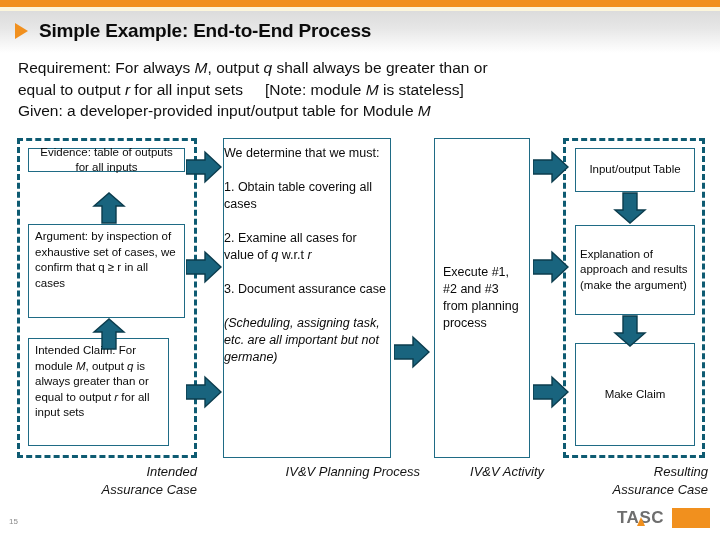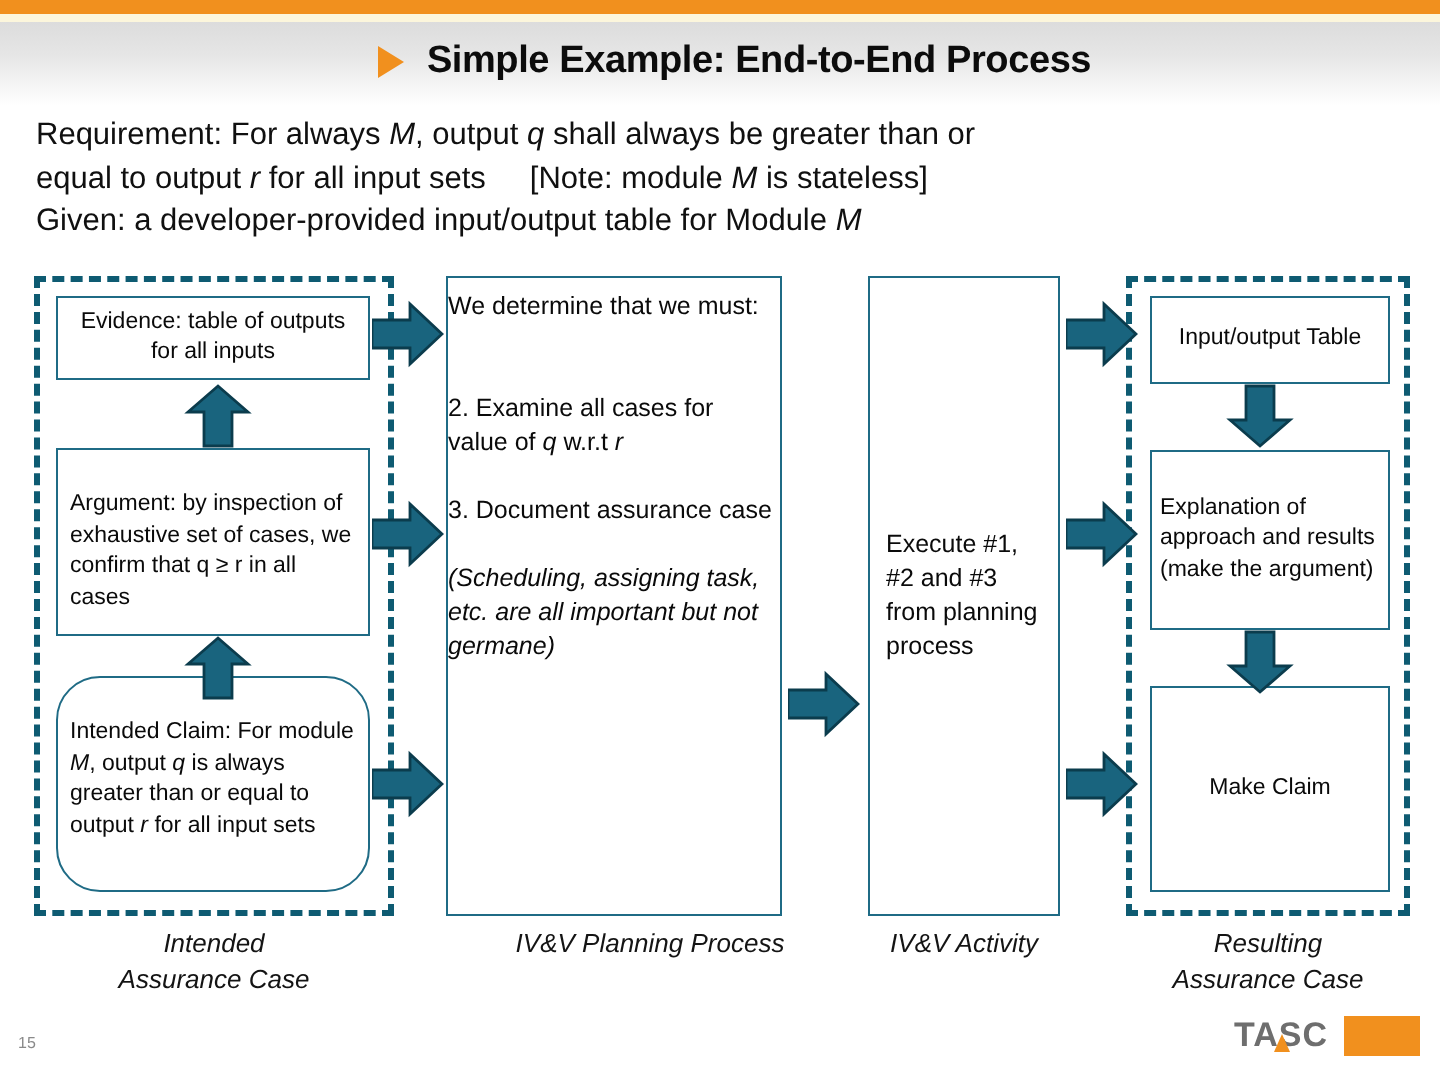--- a/index.html
+++ b/index.html
@@ -33,21 +33,20 @@
     left: 0; top: 11px;
     width: 720px; height: 42px;
     background: linear-gradient(to bottom, #DCDCDC 0%, #E6E6E6 40%, #F7F7F7 80%, #FFFFFF 100%);
   }
   #slide-title-row {
     position: absolute;
     left: 0; top: 16px;
     width: 720px; height: 30px;
     display: flex;
     align-items: center;
-    justify-content: center;
   }
   #title-bullet {
     width: 0; height: 0;
     border-top: 8px solid transparent;
     border-bottom: 8px solid transparent;
     border-left: 13px solid #F1901E;
     margin-left: 15px;
     margin-right: 11px;
     flex: none;
   }
@@ -87,34 +86,34 @@
   #region-resulting{ left: 563px; top: 8px;  width: 142px; height: 320px; }
 
   .plain-box {
     position: absolute;
     border: 1px solid #1F6B85;
     background: #ffffff;
     box-sizing: border-box;
     font-size: 11.5px;
     color: #0A0A0A;
     line-height: 15.5px;
-    padding: 20px 6px;
+    padding: 4px 6px;
   }
   .plain-box.center {
     display: flex;
     align-items: center;
     justify-content: center;
     padding: 4px;
   }
   .plain-box .ital { font-style: italic; }
 
   
-  #box-evidence     { left: 28px;  top: 18px;  width: 157px; height: 42px; text-align: center; }
+  #box-evidence     { left: 28px;  top: 18px;  width: 157px; height: 24px; text-align: center; }
   #box-argument     { left: 28px;  top: 94px;  width: 157px; height: 94px; }
-  #box-claim        { left: 28px;  top: 208px; width: 157px; height: 108px; border-radius: 22px; }
+  #box-claim        { left: 28px;  top: 208px; width: 141px; height: 108px; }
 
   
   #box-planning     { left: 223px; top: 8px;   width: 168px; height: 320px;
                       font-size: 12.5px; line-height: 17px; padding: 6px 0; }
 
   
   #box-activity     { left: 434px; top: 8px;   width: 96px; height: 320px;
                       font-size: 12.5px; line-height: 17px;
                       display: flex; align-items: center; padding: 22px 8px; }
 
@@ -140,21 +139,21 @@
 
   #arrow-d1 { left: 613px; top: 62px; }
   #arrow-d2 { left: 613px; top: 185px; }
 
   
   .caption {
     position: absolute;
     font-style: italic;
     font-size: 13px;
     color: #141414;
-    text-align: center;
+    text-align: right;
     line-height: 18px;
   }
   #caption-intended  { left: 17px;  top: 333px; width: 180px; }
   #caption-planning  { left: 230px; top: 333px; width: 190px; }
   #caption-activity  { left: 420px; top: 333px; width: 124px; }
   #caption-resulting { left: 560px; top: 333px; width: 148px; }
 
   
   #page-number {
     position: absolute;
@@ -214,20 +213,21 @@
   <div class="dashed-region" id="region-intended"></div>
   <div class="dashed-region" id="region-resulting"></div>
 
   <div class="plain-box center" id="box-evidence">Evidence: table of outputs for all inputs</div>
   <div class="plain-box" id="box-argument">Argument: by inspection of exhaustive set of cases, we confirm that q ≥ r in all cases</div>
   <div class="plain-box" id="box-claim"><span>Intended Claim: For module </span><span class="ital">M</span><span>, output </span><span class="ital">q</span><span> is always greater than or equal to output </span><span class="ital">r</span><span> for all input sets</span></div>
 
   <div class="plain-box" id="box-planning">
     <div>We determine that we must:</div>
     <div style="height:17px"></div>
+    <div>1. Obtain table covering all cases</div>
     <div style="height:17px"></div>
     <div><span>2. Examine all cases for value of </span><span class="ital">q</span><span> w.r.t </span><span class="ital">r</span></div>
     <div style="height:17px"></div>
     <div>3. Document assurance case</div>
     <div style="height:17px"></div>
     <div class="ital">(Scheduling, assigning task, etc. are all important but not germane)</div>
   </div>
 
   <div class="plain-box" id="box-activity">Execute #1, #2 and #3 from planning process</div>
 

